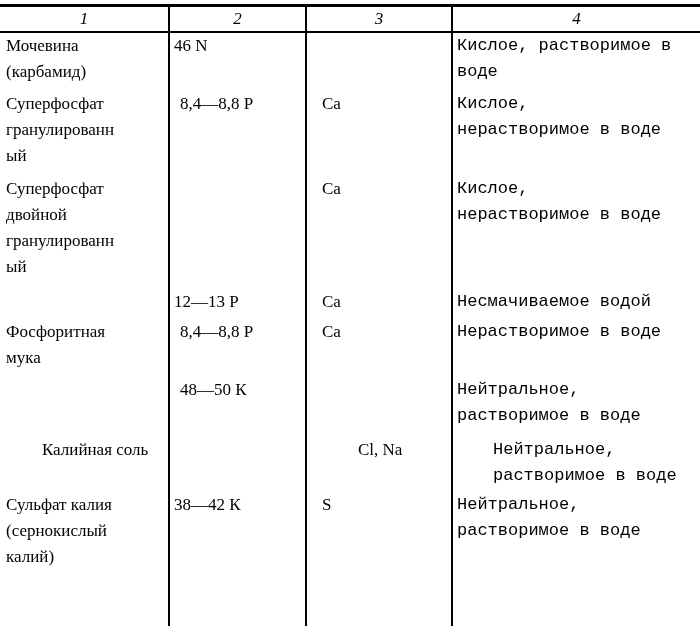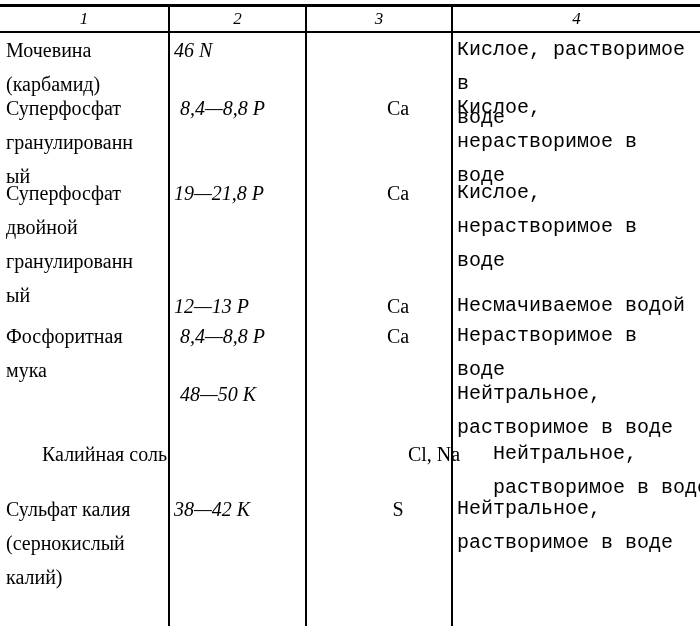--- a/index.html
+++ b/index.html
@@ -73,27 +73,27 @@
     left: 0;
     width: 700px;
   }
   .row {
     position: relative;
     width: 700px;
   }
   .cell {
     position: absolute;
     top: 0;
-    font-size: 20px;
-    line-height: 34px;
+    font-size: 17px;
+    line-height: 26px;
     white-space: pre-line;
   }
   .cell.c-name { left: 6px;   width: 160px; }
-  .cell.c-npk  { left: 174px; width: 128px; font-style: italic; }
-  .cell.c-el   { left: 329px; width: 138px; text-align: center; }
+  .cell.c-npk  { left: 174px; width: 128px; }
+  .cell.c-el   { left: 322px; width: 138px; }
   .cell.c-prop { left: 457px; width: 240px; font-family: Liberation Mono, monospace; }
 
   
   .cell.c-npk.indent { left: 180px; }
 </style>
 </head>
 <body>
 
 <div id="fertilizer-table">
 
@@ -127,21 +127,20 @@
         <div class="cell c-npk indent">8,4—8,8 Р</div>
         <div class="cell c-el">Ca</div>
         <div class="cell c-prop">Кислое,
 нерастворимое в воде</div>
       </div>
       <div class="row" style="height: 113px;">
         <div class="cell c-name">Суперфосфат
 двойной
 гранулированн
 ый</div>
-        <div class="cell c-npk">19—21,8 Р</div>
         <div class="cell c-el">Ca</div>
         <div class="cell c-prop">Кислое,
 нерастворимое в воде</div>
       </div>
       <div class="row" style="height: 30px;">
         <div class="cell c-npk">12—13 Р</div>
         <div class="cell c-el">Ca</div>
         <div class="cell c-prop">Несмачиваемое водой</div>
       </div>
       <div class="row" style="height: 58px;">

